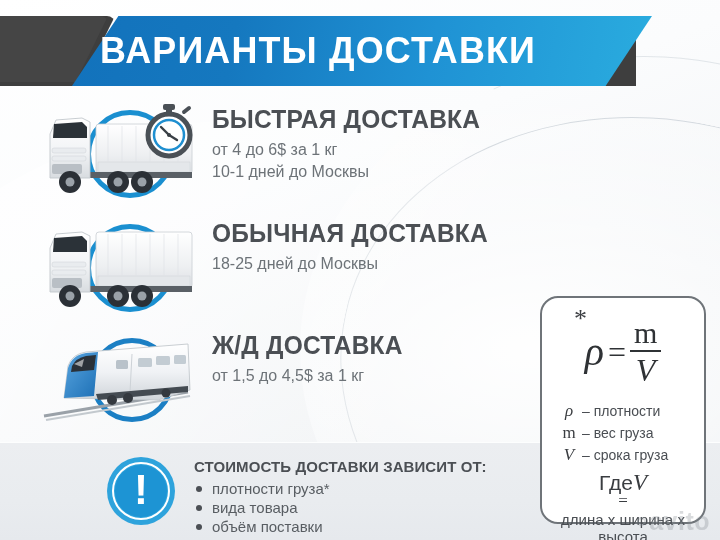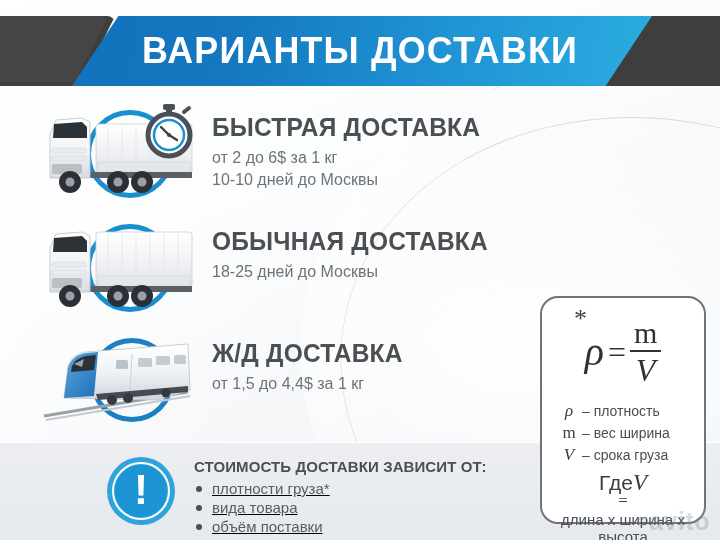--- a/index.html
+++ b/index.html
@@ -66,21 +66,21 @@
   .bottom-band-line {
     position: absolute;
     left: 0; right: 0; top: 442px; height: 1px;
     background: rgba(255,255,255,0.9);
   }
 
   
   .banner-wrap {
     position: absolute;
     left: 0; top: 16px;
-    width: 720px; height: 70px;
+    width: 636px; height: 70px;
   }
   .tab-left {
     position: absolute;
     left: 0; top: 0;
     width: 115px; height: 70px;
     background: #3e3e3e;
     clip-path: polygon(0 0, 100% 0, 70% 100%, 0 100%);
     border-radius: 0 8px 0 0;
   }
   .tab-left-inner {
@@ -150,21 +150,21 @@
     border-color: #1b7fc4;
   }
   .vehicle {
     position: absolute;
     left: 0; top: 0;
     width: 162px; height: 102px;
   }
 
   .row-text {
     position: absolute;
-    left: 212px; top: 8px;
+    left: 212px; top: 0;
     width: 330px;
   }
   .row-title {
     font-size: 25px;
     font-weight: bold;
     color: #4b4f54;
     letter-spacing: 0.2px;
     line-height: 30px;
     font-family: "Liberation Sans", sans-serif;
     transform: scaleX(0.98);
@@ -232,21 +232,20 @@
     font-size: 15px;
     font-weight: bold;
     color: #4b4f54;
     letter-spacing: 0.1px;
     font-family: "Liberation Sans", sans-serif;
   }
   .note-list {
     margin: 4px 0 0 0;
     padding: 0;
     list-style: none;
-    text-decoration: underline;
   }
   .note-list li {
     font-size: 15px;
     color: #585d62;
     line-height: 19px;
     padding-left: 18px;
     position: relative;
     font-family: "Liberation Sans", sans-serif;
   }
   .note-list li::before {
@@ -463,22 +462,22 @@
         <circle cx="29" cy="33" r="21" fill="#ffffff" stroke="#4a5056" stroke-width="5"></circle>
         <circle cx="29" cy="33" r="15" fill="#ffffff" stroke="#1f8fd0" stroke-width="2.5"></circle>
         <line x1="29" y1="33" x2="21" y2="25" stroke="#3a4046" stroke-width="2.4" stroke-linecap="round"></line>
         <line x1="29" y1="33" x2="37" y2="38" stroke="#3a4046" stroke-width="2.4" stroke-linecap="round"></line>
         <circle cx="29" cy="33" r="2" fill="#3a4046"></circle>
       </svg>
     </div>
     <div class="row-text">
       <div class="row-title">БЫСТРАЯ ДОСТАВКА</div>
       <div class="row-sub">
-        <div>от 2 до 6$ за 1 кг</div>
-        <div>10-10 дней до Москвы</div>
+        <div>от 4 до 6$ за 1 кг</div>
+        <div>10-1 дней до Москвы</div>
       </div>
     </div>
   </div>
 
   <div class="row row-2">
     <div class="icon-box">
       <div class="ring"></div>
       <svg class="vehicle" viewBox="0 0 162 102">
         <defs>
           <linearGradient id="cab2" x1="0" y1="0" x2="0" y2="1">
@@ -558,21 +557,21 @@
         <path d="M58 64 L150 56 L150 62 L60 70 Z" fill="#444b52"></path>
 
         <circle cx="74" cy="70" r="5" fill="#34393f"></circle>
         <circle cx="90" cy="68" r="5" fill="#34393f"></circle>
         <circle cx="128" cy="63" r="4.5" fill="#34393f"></circle>
       </svg>
     </div>
     <div class="row-text">
       <div class="row-title">Ж/Д ДОСТАВКА</div>
       <div class="row-sub">
-        <div>от 1,5 до 4,4$ за 1 кг</div>
+        <div>от 1,5 до 4,5$ за 1 кг</div>
       </div>
     </div>
   </div>
 
   <div class="note">
     <div class="note-icon">
       <div class="note-circle-outer"></div>
       <div class="note-circle-ring"></div>
       <div class="note-circle-inner"></div>
       <div class="excl">!</div>
@@ -594,25 +593,25 @@
       <span class="eq-equals">=</span>
       <span class="frac">
         <span class="frac-num">m</span>
         <span class="frac-bar"></span>
         <span class="frac-den">V</span>
       </span>
     </div>
     <div class="legend">
       <div class="legend-row">
         <span class="legend-sym ital">ρ</span>
-        <span class="legend-txt">– плотность</span>
+        <span class="legend-txt">– плотности</span>
       </div>
       <div class="legend-row">
         <span class="legend-sym">m</span>
-        <span class="legend-txt">– вес ширина</span>
+        <span class="legend-txt">– вес груза</span>
       </div>
       <div class="legend-row">
         <span class="legend-sym ital">V</span>
         <span class="legend-txt">– срока груза</span>
       </div>
     </div>
     <div class="where">
       <div class="where-line1">
         <span>Где</span><span class="where-v">V</span>
       </div>

